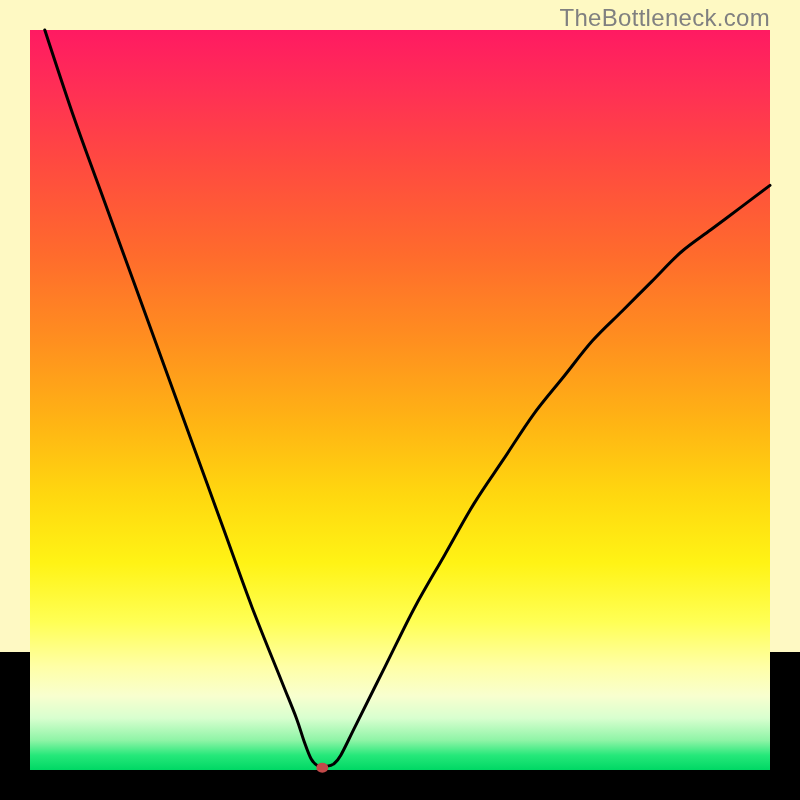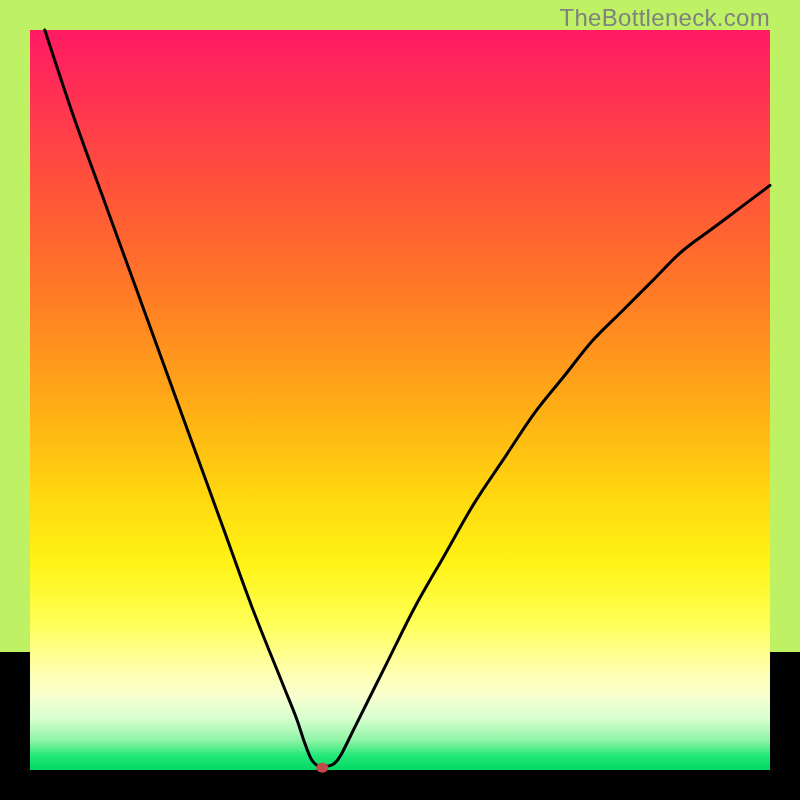--- a/index.html
+++ b/index.html
@@ -8,21 +8,21 @@
     width: 800px;
     height: 800px;
     overflow: hidden;
     background: #000;
     font-family: Arial, Helvetica, sans-serif;
   }
   .frame {
     position: relative;
     width: 800px;
     height: 652px;
-    background: #bef264;
+    background: #fef9c3;
   }
   .plot-area {
     position: absolute;
     left: 30px;
     top: 30px;
     width: 740px;
     height: 740px;
     
     background: linear-gradient(
       to bottom,

